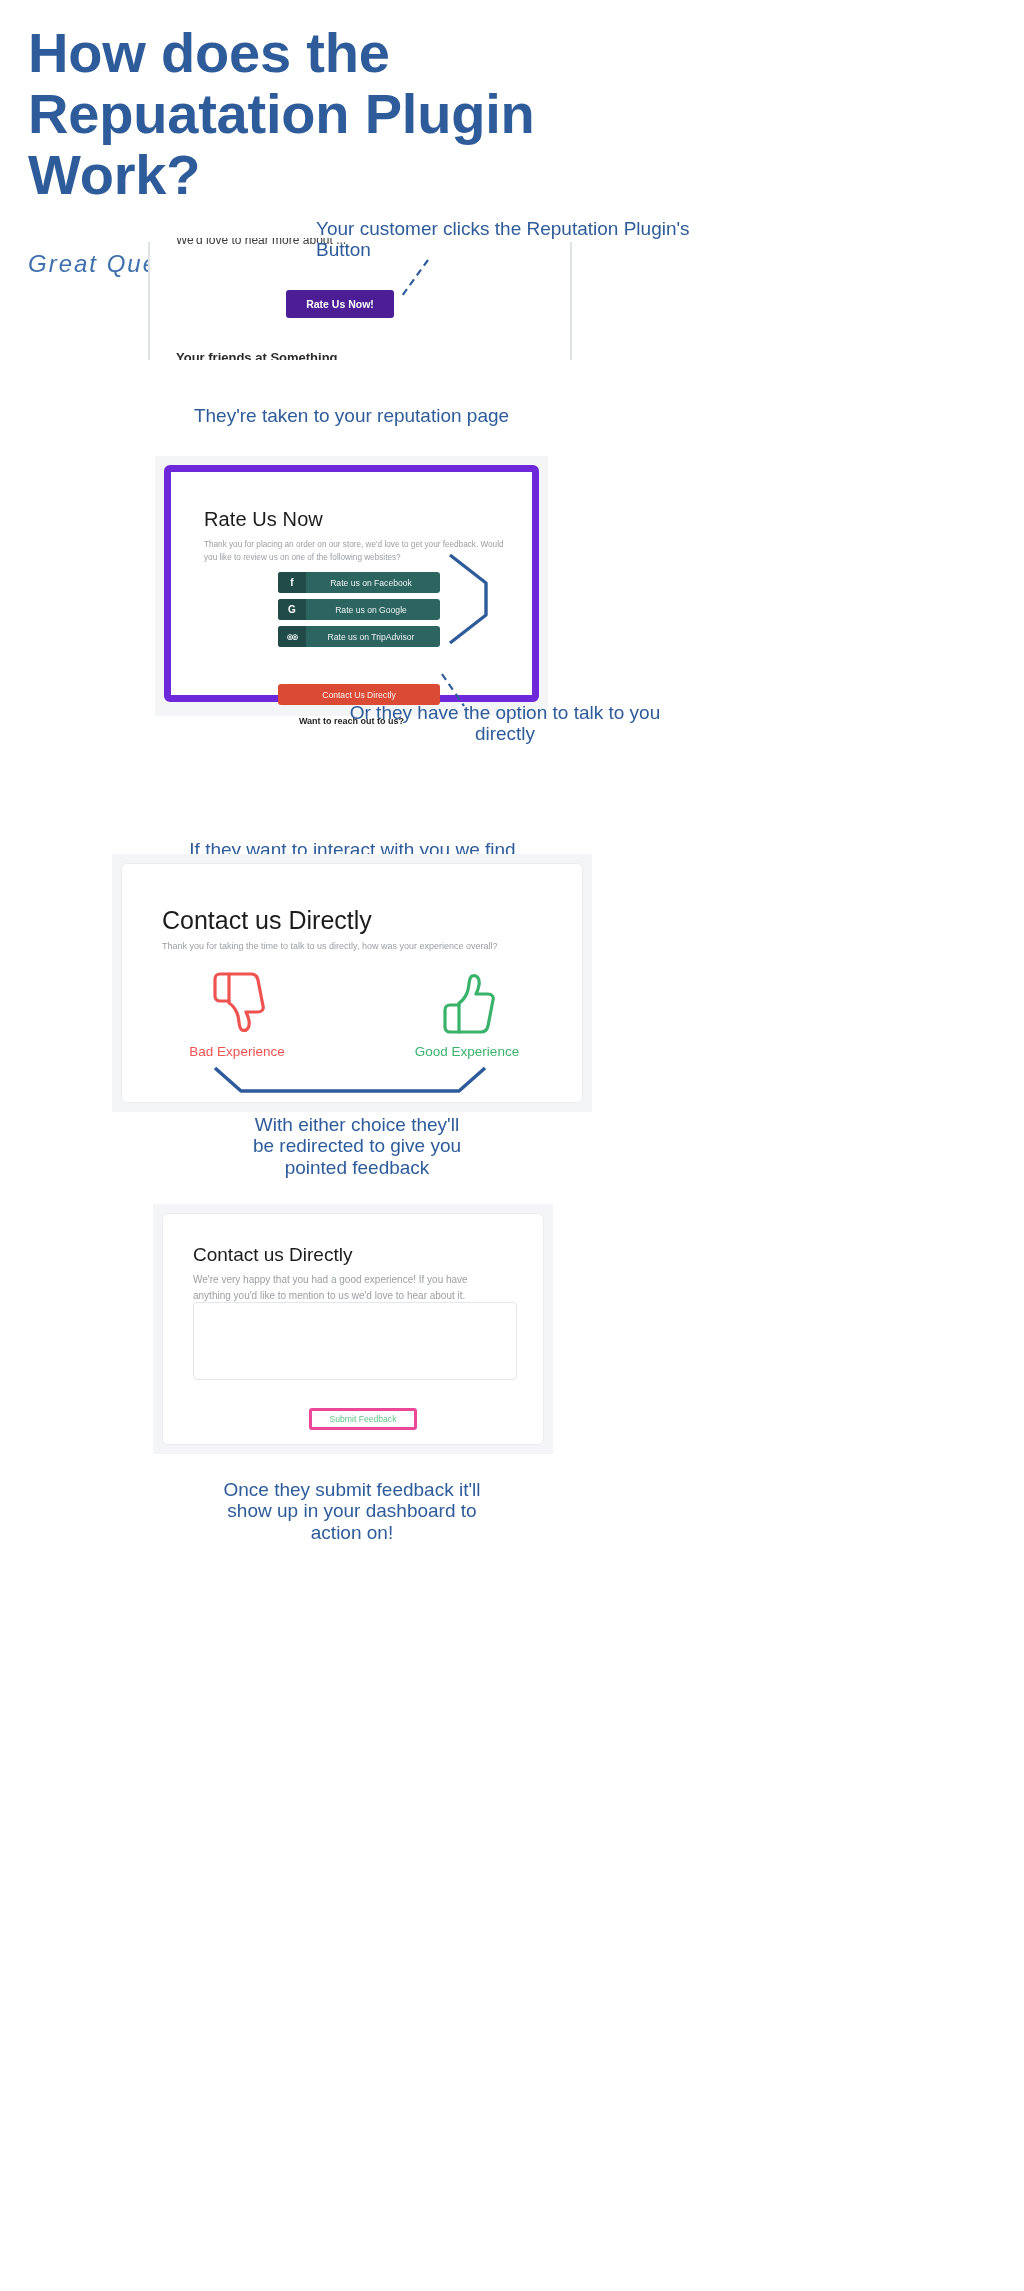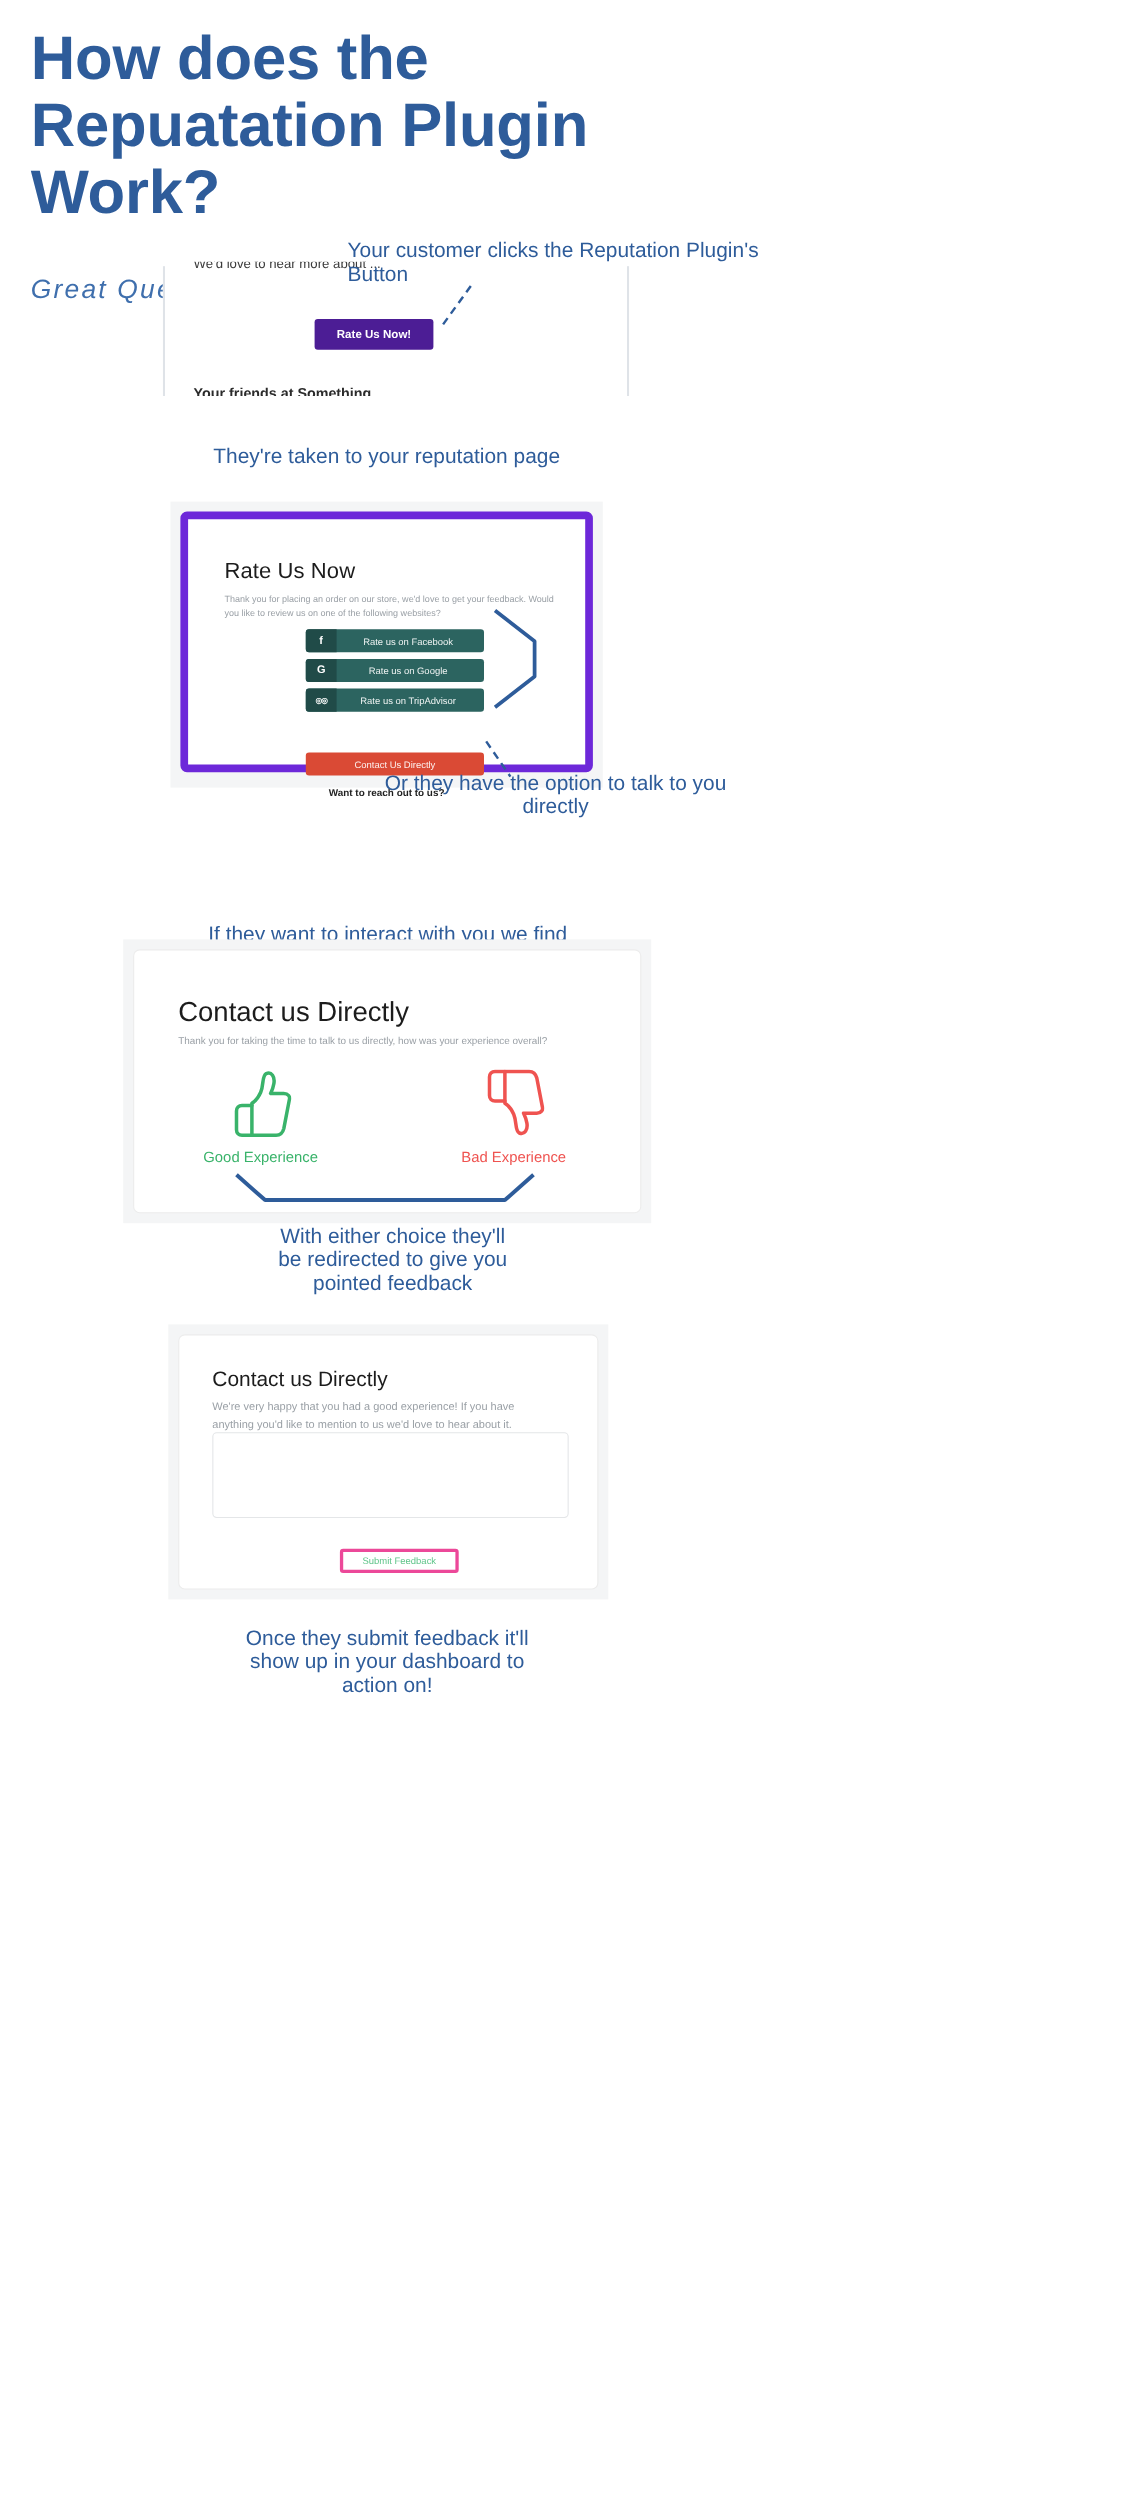--- a/index.html
+++ b/index.html
@@ -295,33 +295,33 @@
   <div class="caption" style="left:318px; top:702px; width:374px;">Or they have the option to talk to you directly</div>
 
   <div class="caption" style="left:180px; top:795px; width:345px;margin-top:44px;">If they want to interact with you we find out what there experience looks like</div>
 
   <div class="exp-wrap">
     <div class="exp-card">
       <div class="exp-title">Contact us Directly</div>
       <div class="exp-lead">Thank you for taking the time to talk to us directly, how was your experience overall?</div>
 
       <div class="exp-choices">
+        <div class="exp-choice bad">
+          <svg class="thumb" width="56" height="62" viewBox="0 0 56 62">
+            <path d="M20 2 L20 31 C20 31 25 34 28 41 C31 48 29 56 33 58 C38 60 41 55 40 49 C39.4 45 37 40 37 40 L49 40 C53 40 55 37 54 34 L49 8 C48 4 45 2 42 2 Z" fill="none" stroke="#ef5350" stroke-width="3.2" stroke-linejoin="round" stroke-linecap="round"></path>
+            <path d="M20 29 L11 29 C8 29 6 27 6 24 L6 7 C6 4 8 2 11 2 L20 2" fill="none" stroke="#ef5350" stroke-width="3.2" stroke-linejoin="round" stroke-linecap="round"></path>
+          </svg>
+          <div class="lbl">Bad Experience</div>
+        </div>
         <div class="exp-choice good">
           <svg class="thumb" width="56" height="62" viewBox="0 0 56 62">
             <path d="M20 60 L20 31 C20 31 25 28 28 21 C31 14 29 6 33 4 C38 2 41 7 40 13 C39.4 17 37 22 37 22 L49 22 C53 22 55 25 54 28 L49 54 C48 58 45 60 42 60 Z" fill="none" stroke="#39b36a" stroke-width="3.2" stroke-linejoin="round" stroke-linecap="round"></path>
             <path d="M20 33 L11 33 C8 33 6 35 6 38 L6 55 C6 58 8 60 11 60 L20 60" fill="none" stroke="#39b36a" stroke-width="3.2" stroke-linejoin="round" stroke-linecap="round"></path>
           </svg>
           <div class="lbl">Good Experience</div>
-        </div>
-        <div class="exp-choice bad">
-          <svg class="thumb" width="56" height="62" viewBox="0 0 56 62">
-            <path d="M20 2 L20 31 C20 31 25 34 28 41 C31 48 29 56 33 58 C38 60 41 55 40 49 C39.4 45 37 40 37 40 L49 40 C53 40 55 37 54 34 L49 8 C48 4 45 2 42 2 Z" fill="none" stroke="#ef5350" stroke-width="3.2" stroke-linejoin="round" stroke-linecap="round"></path>
-            <path d="M20 29 L11 29 C8 29 6 27 6 24 L6 7 C6 4 8 2 11 2 L20 2" fill="none" stroke="#ef5350" stroke-width="3.2" stroke-linejoin="round" stroke-linecap="round"></path>
-          </svg>
-          <div class="lbl">Bad Experience</div>
         </div>
       </div>
     </div>
   </div>
 
   <svg class="ann" style="left:213px; top:1066px;" width="274" height="28">
     <polyline points="2,2 28,25 246,25 272,2" fill="none" stroke="#2e5c9a" stroke-width="3.6" stroke-linejoin="round"></polyline>
   </svg>
 
   <div class="caption" style="left:252px; top:1114px; width:210px;">With either choice they'll be redirected to give you pointed feedback</div>

